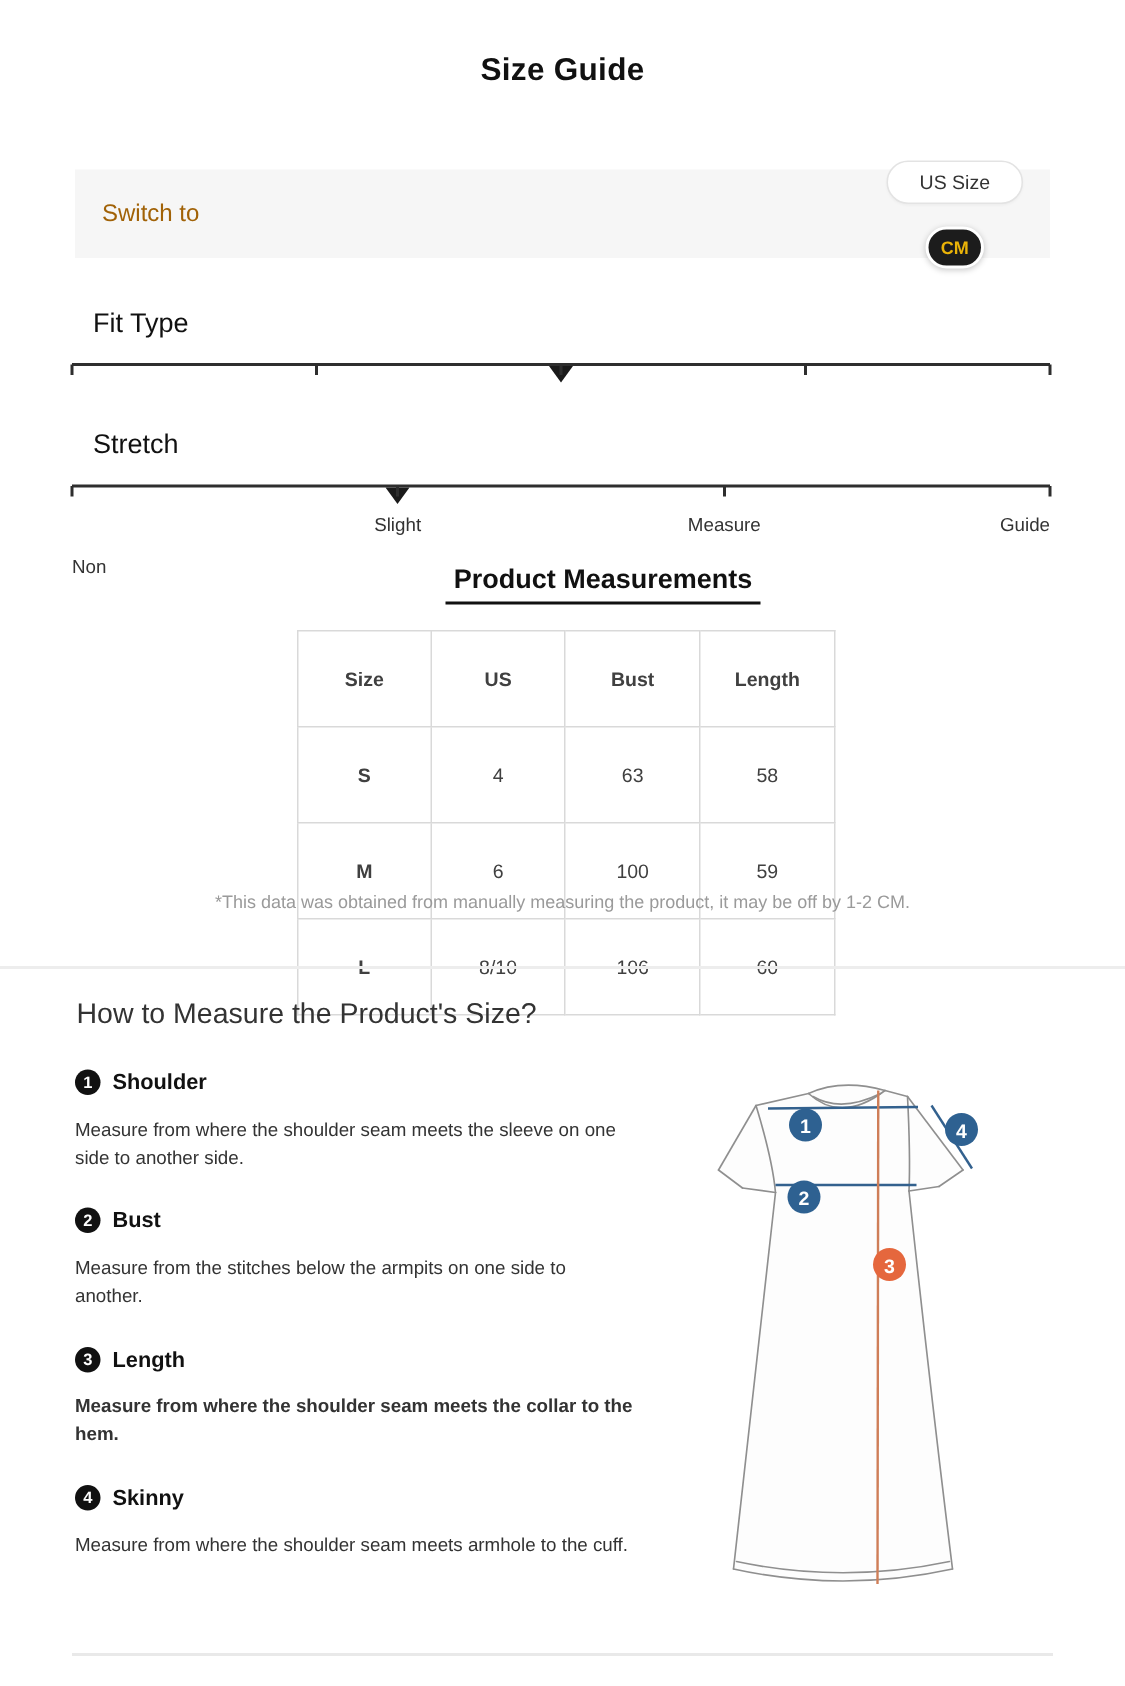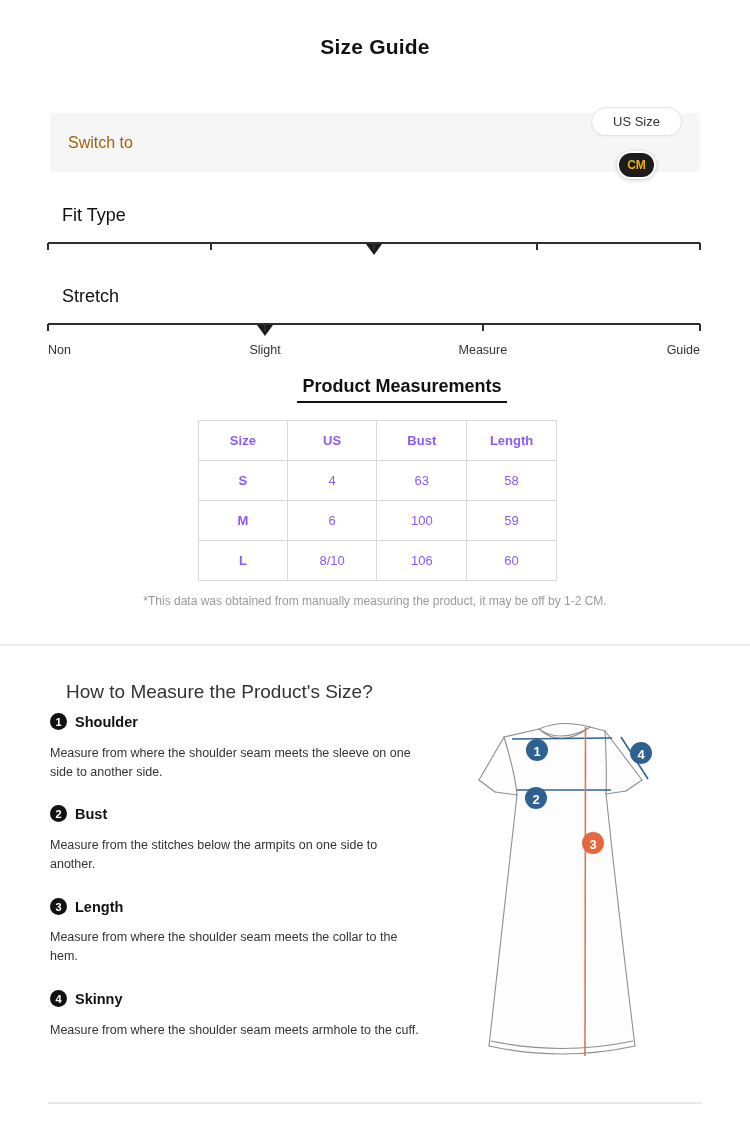--- a/index.html
+++ b/index.html
@@ -38,38 +38,38 @@
   #fit-labels{top:261px;}
   #stretch-labels{top:343px;}
   .s-label{position:absolute;top:0;font-size:12.5px;color:#333;white-space:nowrap;}
   
   .pm-title-wrap{position:absolute;top:376px;left:52px;width:700px;text-align:center;}
   .pm-title{display:inline-block;font-size:18px;font-weight:bold;color:#111;
     border-bottom:2.5px solid #111;padding:0 5px 4px;}
   table.meas{position:absolute;left:198px;top:420px;width:359px;border-collapse:collapse;
     background:#fff;}
   table.meas th,table.meas td{border:1px solid #d9d9d9;text-align:center;
-    font-size:13px;color:#8b5cf6;height:39px;padding:0;}
+    font-size:13px;color:#404040;height:39px;padding:12px;}
   table.meas th{font-weight:bold;}
   .note{position:absolute;top:594px;left:0;width:750px;text-align:center;
     font-size:12px;color:#9a9a9a;margin:0;}
   .divider1{position:absolute;top:644px;left:0;width:750px;height:2px;background:#ededed;}
   .divider2{position:absolute;top:1102px;left:48px;width:654px;height:2px;background:#e9e9e9;}
   
-  .h2m{position:absolute;left:50px;top:665px;margin:16px;font-size:19px;font-weight:normal;color:#333;}
+  .h2m{position:absolute;left:50px;top:665px;margin:1px;font-size:19px;font-weight:normal;color:#333;}
   .item-head{position:absolute;left:50px;display:flex;align-items:center;gap:8px;}
   .num-badge{width:17px;height:17px;border-radius:50%;background:#111;color:#fff;
     font-size:11px;font-weight:bold;display:inline-flex;align-items:center;justify-content:center;
     flex:0 0 17px;}
   .item-title{font-size:14.5px;font-weight:bold;color:#111;}
   .item-desc{position:absolute;left:50px;width:372px;margin:0;font-size:12.5px;
     line-height:1.55;color:#333;}
   #head-1{top:713px;} #desc-1{top:744px;}
   #head-2{top:805px;} #desc-2{top:836px;}
-  #head-3{top:898px;} #desc-3{top:928px;}
+  #head-3{top:898px;} #desc-3{top:928px;font-weight:bold;}
   #head-4{top:990px;} #desc-4{top:1021px;}
   
   .dress-svg{position:absolute;left:455px;top:690px;}
 </style>
 </head>
 <body>
 
 <div class="page">
 
   <h1 class="page-title">Size Guide</h1>
@@ -96,21 +96,21 @@
   <h2 class="section-heading" id="stretch-heading">Stretch</h2>
   <div class="slider" id="stretch-slider">
     <div class="track"></div>
     <div class="marker" style="left: 33.3%;"></div>
   <div class="tick" style="left: 0%;"></div>
       <div class="tick" style="left: 33.3%;"></div>
       <div class="tick" style="left: 66.7%;"></div>
       <div class="tick" style="left: 100%;"></div>
     </div>
   <div class="slider-labels" id="stretch-labels">
-      <span class="s-label" style="left: 0%; transform: none;">Non</span>
+      <span class="s-label" style="left: 0%; transform: none; margin-top: 28px;">Non</span>
       <span class="s-label" style="left: 33.3%; transform: translateX(-50%);">Slight</span>
       <span class="s-label" style="left: 66.7%; transform: translateX(-50%);">Measure</span>
       <span class="s-label" style="left: 100%; transform: translateX(-100%);">Guide</span>
     </div>
 
   <div class="pm-title-wrap">
     <span class="pm-title">Product Measurements</span>
   </div>
 
   <table class="meas">

